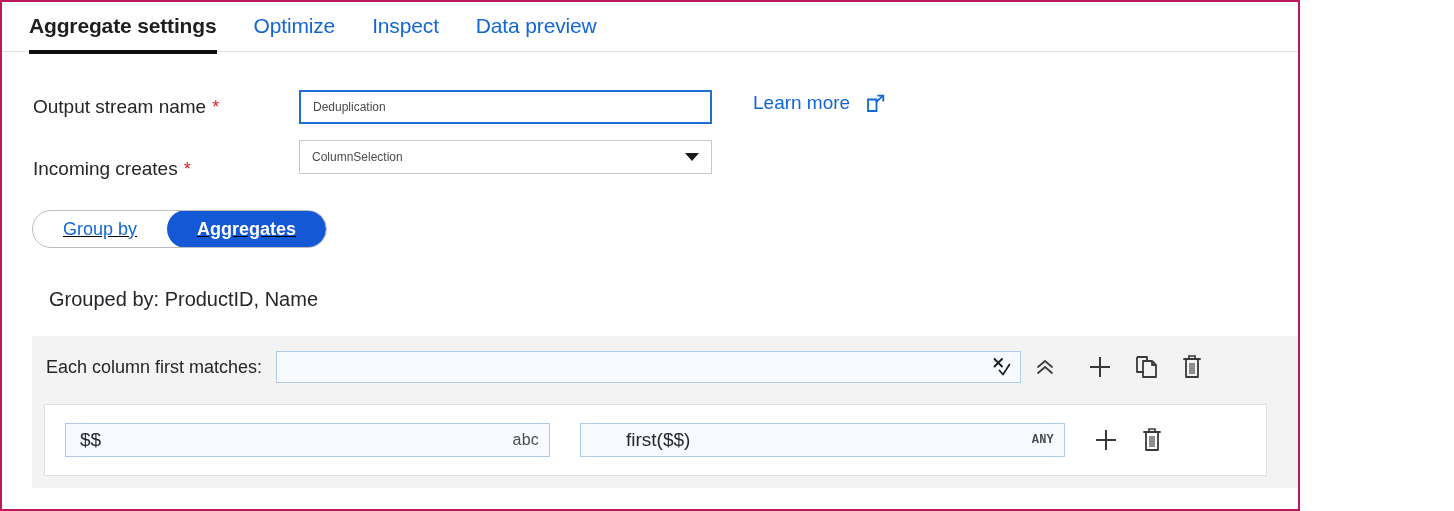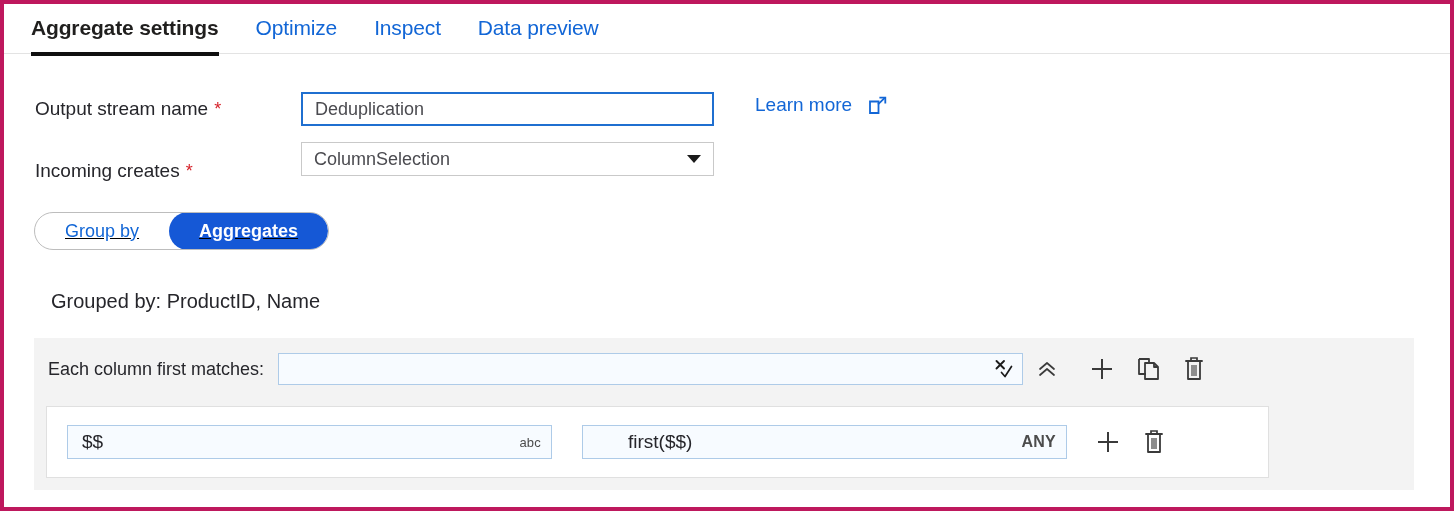--- a/index.html
+++ b/index.html
@@ -7,25 +7,25 @@
     margin: 0;
     padding: 0;
     background: #ffffff;
   }
   body {
     font-family: "Liberation Sans", sans-serif;
     -webkit-font-smoothing: antialiased;
   }
   .screen {
     position: relative;
-    width: 1454px;
+    width: 1300px;
     height: 511px;
     background: #ffffff;
     box-sizing: border-box;
-    border: 4px solid #be185d;
+    border: 2px solid #be185d;
     overflow: hidden;
   }
 
   
   .tabbar {
     position: absolute;
     left: 0; top: 0;
     width: 100%;
     height: 50px;
     box-sizing: border-box;
@@ -77,21 +77,21 @@
     margin-left: 6px;
     vertical-align: -1px;
   }
   .textbox {
     box-sizing: border-box;
     height: 34px;
     background: #ffffff;
     display: flex;
     align-items: center;
     padding: 0 12px;
-    font-size: 18px;
+    font-size: 12px;
     color: #4b4b50;
   }
   .textbox.focused {
     border: 2px solid #1f6fd0;
   }
   .textbox.plain {
     border: 1px solid #c9c9c9;
   }
   .caret-down {
     width: 0; height: 0;
@@ -237,25 +237,25 @@
     display: flex;
     align-items: center;
     padding: 0 10px 0 14px;
     font-size: 19px;
     color: #26262b;
   }
   .col-box.a { margin-left: 20px; width: 485px; }
   .col-box.b { margin-left: 30px; width: 485px; padding-left: 45px; }
   .type-badge {
     margin-left: auto;
-    font-size: 13px;
+    font-size: 16px;
     color: #4c4c4c;
     letter-spacing: 0.2px;
   }
-  .type-badge.any { font-weight: 700; font-size: 16px; }
+  .type-badge.any { font-weight: 700; font-size: 12px; font-family: Liberation Mono, monospace; }
   .inner-icons {
     display: flex;
     align-items: center;
     gap: 22px;
     margin-left: 28px;
   }
 </style>
 </head>
 <body>
 

